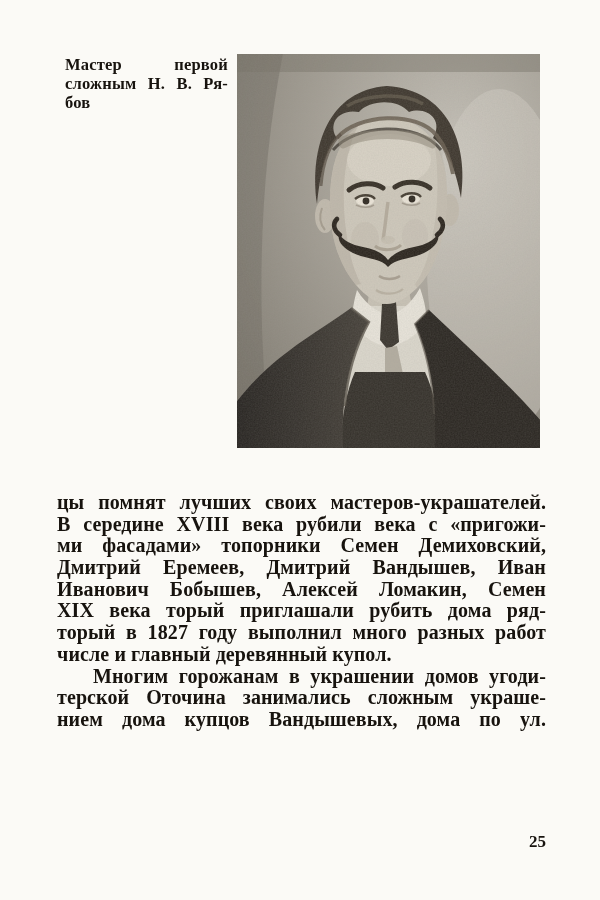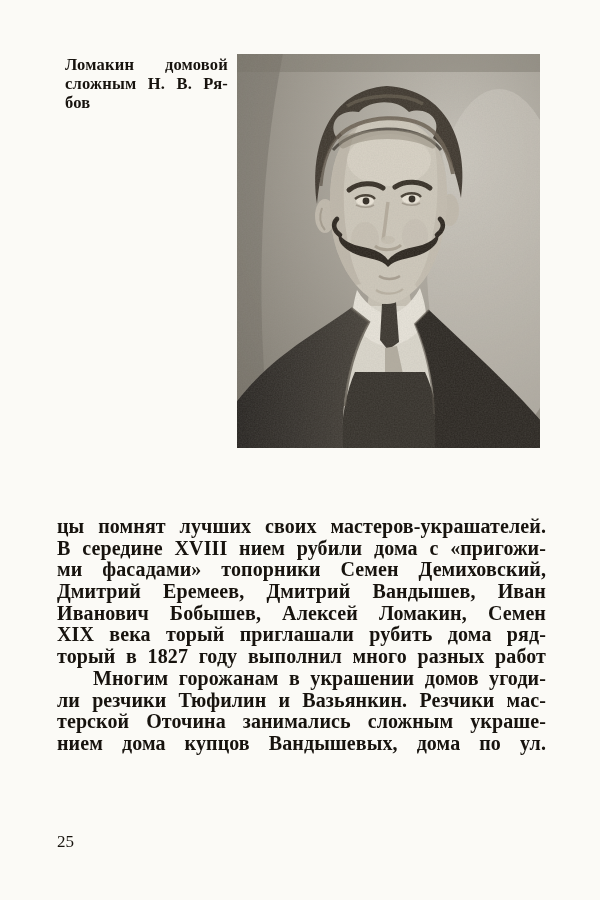--- a/index.html
+++ b/index.html
@@ -42,21 +42,21 @@
     top: 54px;
     width: 303px;
     height: 394px;
     overflow: hidden;
   }
 
   
   .body-text {
     position: absolute;
     left: 57px;
-    top: 516px;
+    top: 492px;
     width: 489px;
     font-weight: bold;
     font-size: 20px;
     line-height: 21.7px;
     letter-spacing: 0.1px;
   }
   .bline {
     height: 21.7px;
     text-align: justify;
     text-align-last: justify;
@@ -64,32 +64,32 @@
     white-space: nowrap;
   }
   .bline.left { text-align-last: left; }
   .bline.indent { text-indent: 36px; }
 
   .page-number {
     position: absolute;
     left: 57px;
     top: 832px;
     width: 489px;
-    text-align: left;
-    font-weight: normal;
+    text-align: right;
+    font-weight: bold;
     font-size: 17px;
   }
 </style>
 </head>
 <body>
 
 <div class="page">
 
   <div class="caption">
-    <div class="cline">Ломакин домовой</div>
+    <div class="cline">Мастер первой</div>
     <div class="cline">сложным Н. В. Ря-</div>
     <div class="cline last">бов</div>
   </div>
 
   <div class="photo">
     <svg viewBox="0 0 303 394" width="303" height="394" aria-hidden="true">
       <defs>
         <radialGradient id="bg" cx="0.72" cy="0.26" r="0.95">
           <stop offset="0" stop-color="#c7c3ba"></stop>
           <stop offset="0.5" stop-color="#a39e94"></stop>
@@ -166,27 +166,27 @@
       <path d="M200,181 C206,177 208,170 203,165" stroke="#2a241d" stroke-width="4.6" stroke-linecap="round" fill="none"></path>
       <path d="M142,222 C148,226 157,226 163,222" stroke="#a1988a" stroke-width="2.4" fill="none" opacity="0.85"></path>
       <path d="M139,236 C146,241 159,241 166,235" stroke="#b1a899" stroke-width="2.2" fill="none" opacity="0.7"></path>
 
       <rect width="303" height="394" filter="url(#grain)" opacity="0.9"></rect>
     </svg>
   </div>
 
   <div class="body-text">
     <div class="bline">цы помнят лучших своих мастеров-украшателей.</div>
-    <div class="bline">В середине XVIII нием рубили дома с «пригожи-</div>
+    <div class="bline">В середине XVIII века рубили века с «пригожи-</div>
     <div class="bline">ми фасадами» топорники Семен Демиховский,</div>
     <div class="bline">Дмитрий Еремеев, Дмитрий Вандышев, Иван</div>
     <div class="bline">Иванович Бобышев, Алексей Ломакин, Семен</div>
     <div class="bline">XIX века торый приглашали рубить дома ряд-</div>
     <div class="bline">торый в 1827 году выполнил много разных работ</div>
+    <div class="bline left">числе и главный деревянный купол.</div>
     <div class="bline indent">Многим горожанам в украшении домов угоди-</div>
-    <div class="bline">ли резчики Тюфилин и Вазьянкин. Резчики мас-</div>
     <div class="bline">терской Оточина занимались сложным украше-</div>
     <div class="bline">нием дома купцов Вандышевых, дома по ул.</div>
   </div>
 
   <div class="page-number">25</div>
 
 </div>
 
 </body></html>

